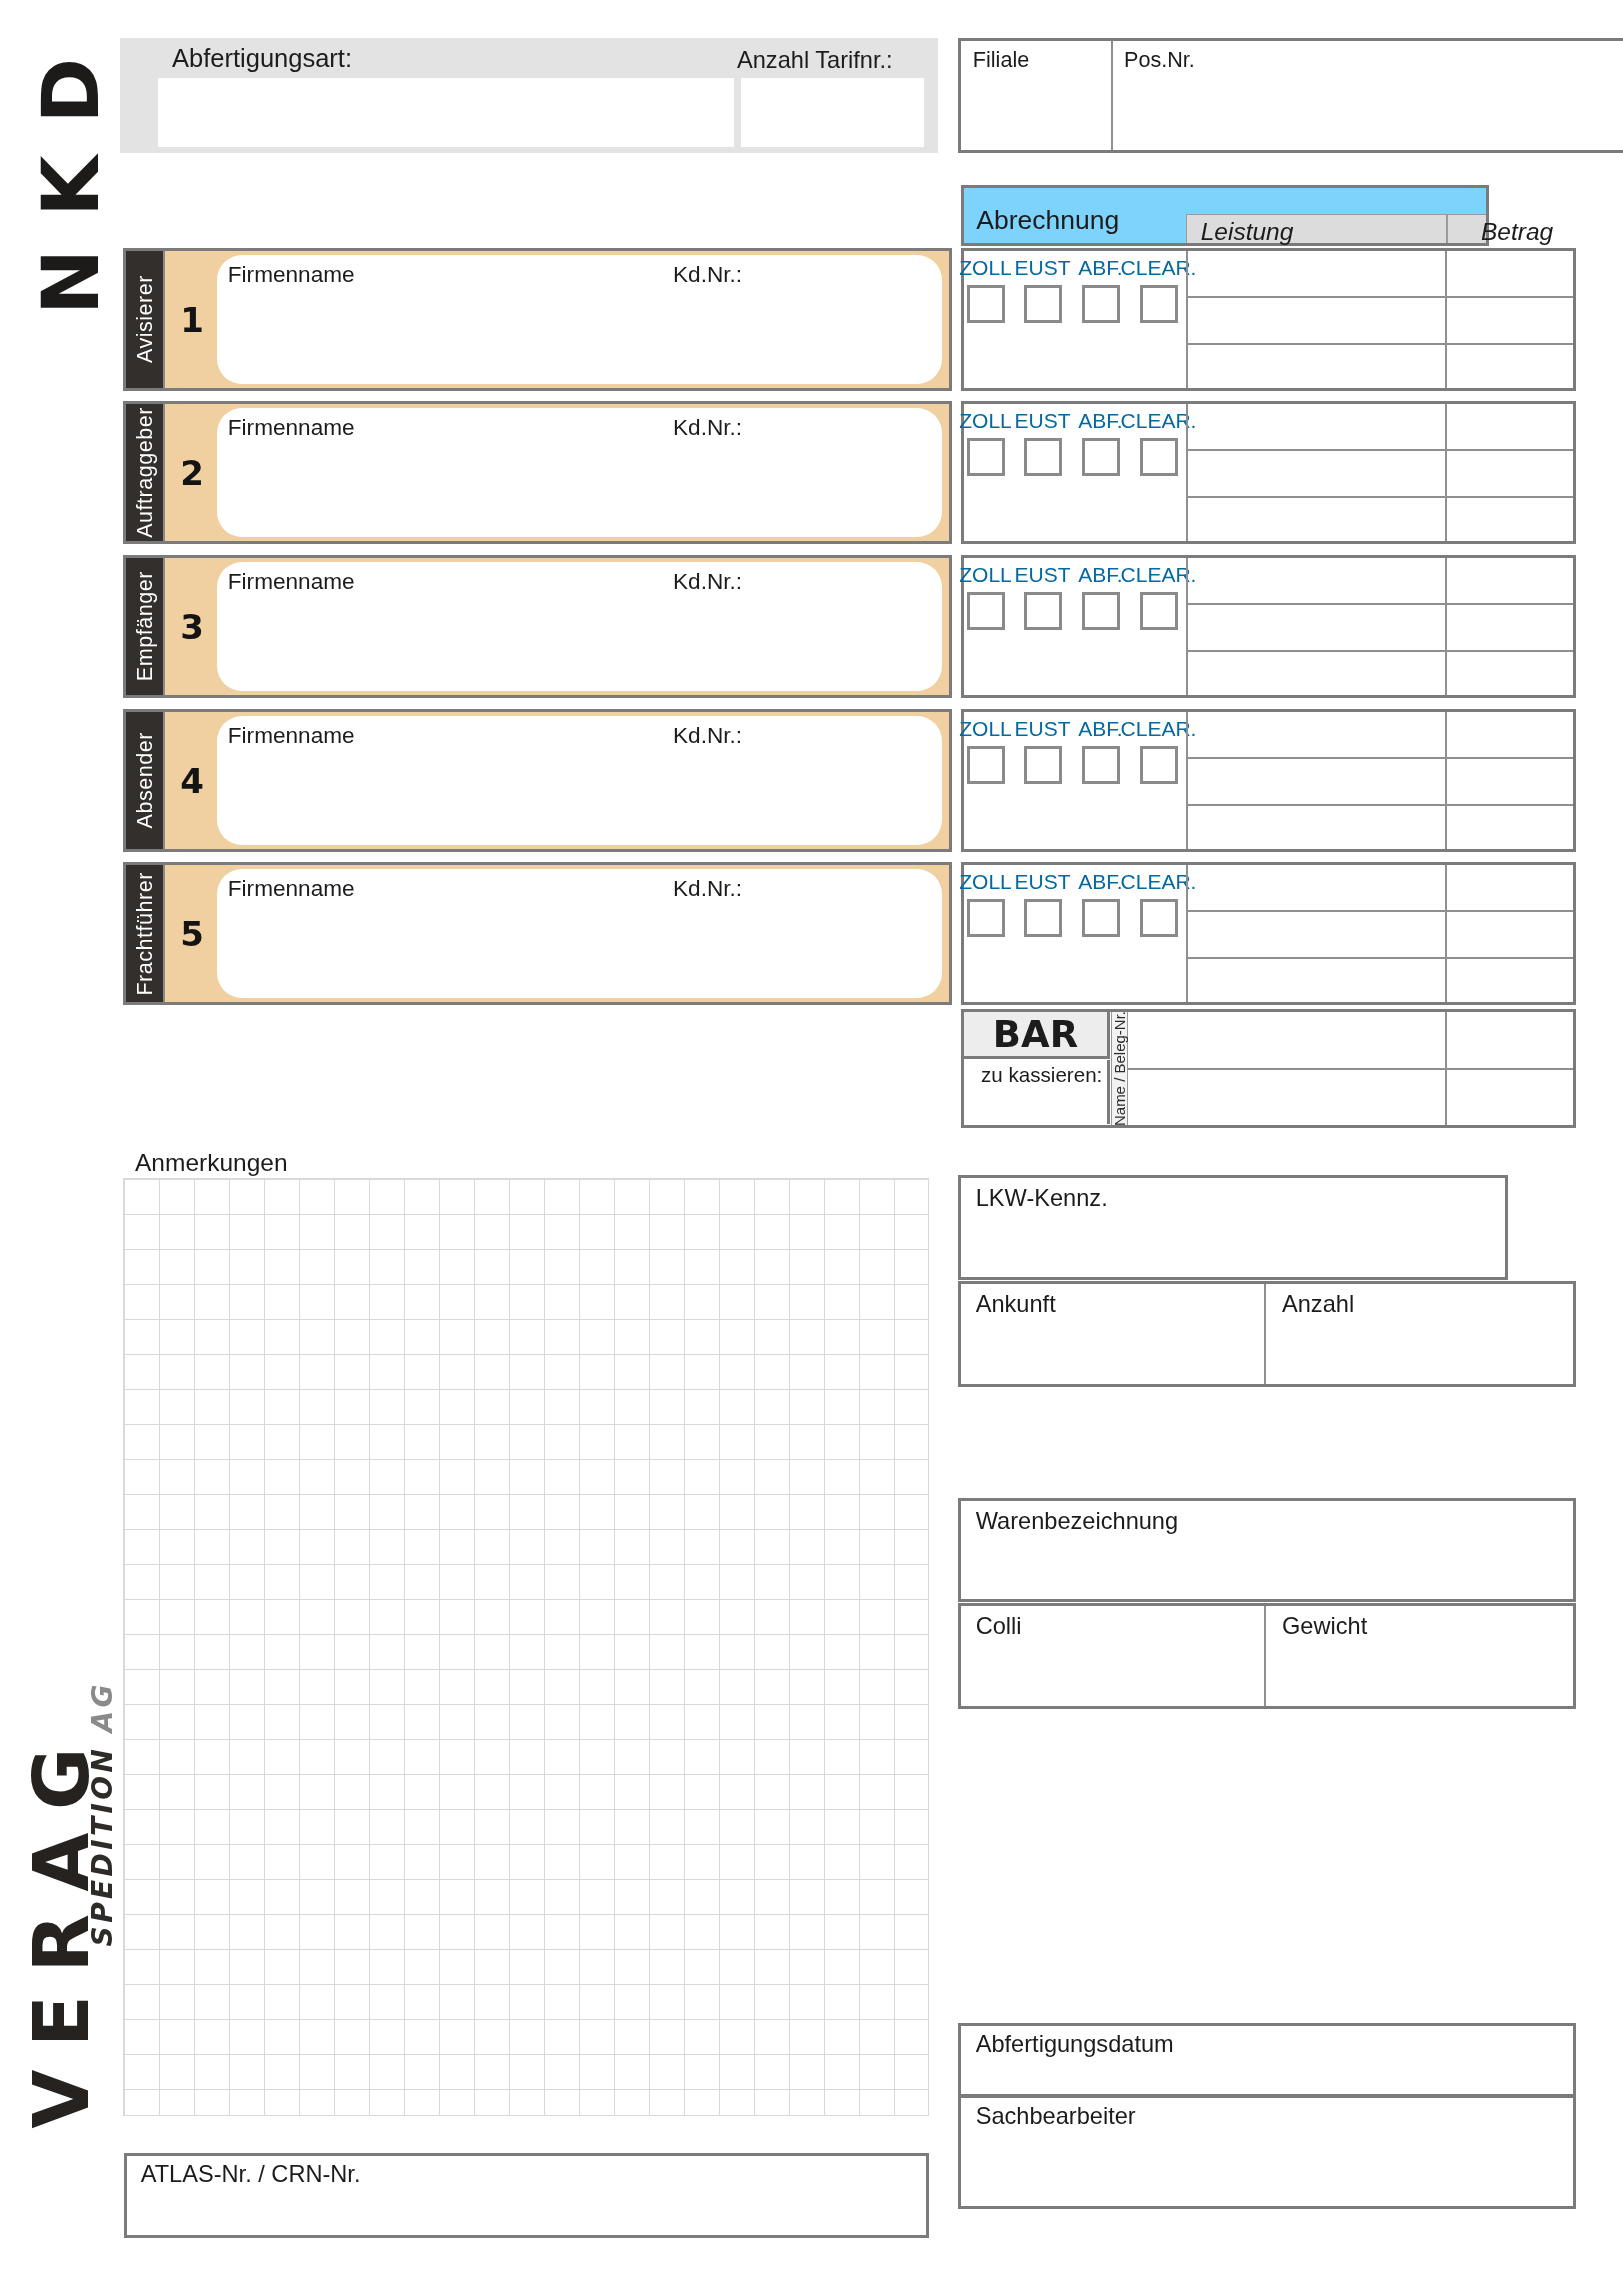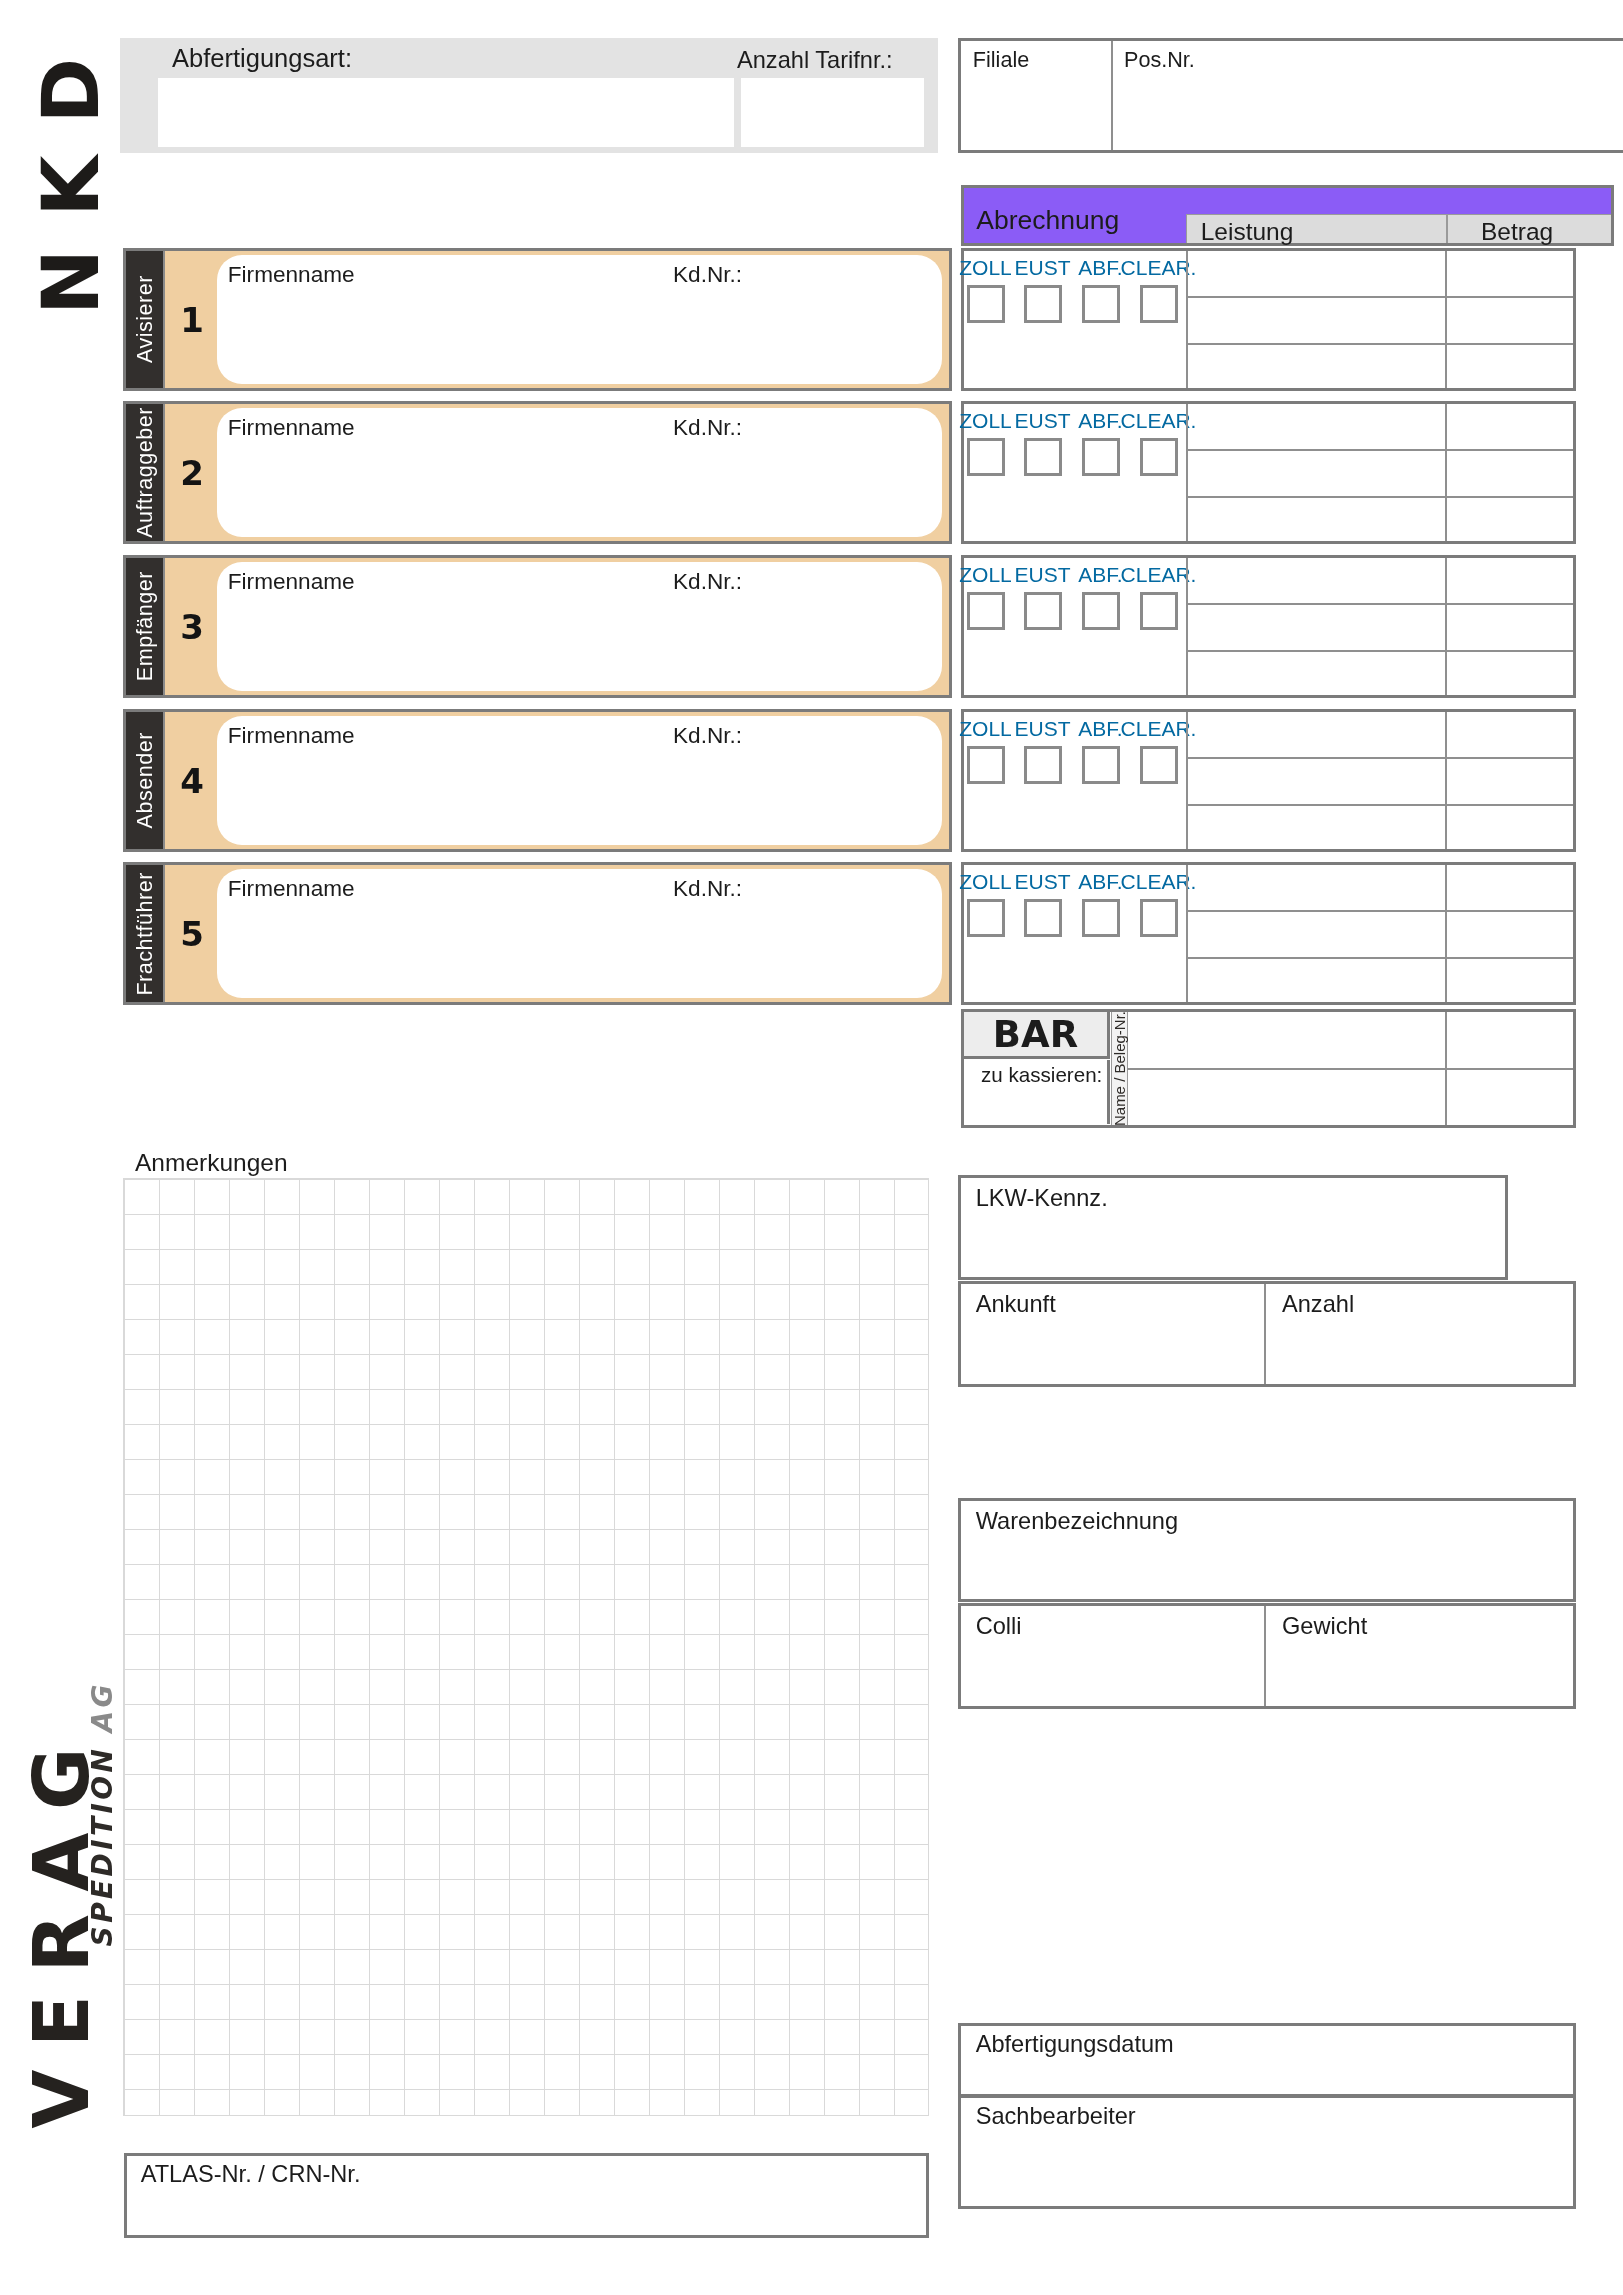--- a/index.html
+++ b/index.html
@@ -25,22 +25,22 @@
   .rowwhite{position:absolute;left:91px;top:3.9px;width:725px;height:129px;background:#fff;border-radius:25px;}
 
   
   .sec{position:absolute;left:961px;width:615px;height:143px;border:3.4px solid #7b7b7b;box-sizing:border-box;background:#fff;}
   .cbg{position:absolute;top:4.9px;width:43px;display:flex;flex-direction:column;align-items:center;gap:4.9px;}
   .cbl{font-size:21px;color:#0369a1;white-space:nowrap;}
   .cbs{width:38px;height:38px;border:3.4px solid #8a8a8a;box-sizing:border-box;background:#fff;}
   .cellarea{position:absolute;top:0;bottom:0;}
 
   
-  .abr-head{position:absolute;left:961px;top:185px;width:653px;height:61px;border:3.4px solid #7b7b7b;box-sizing:border-box;background:#8b5cf6;}
-  .abr-bar{position:absolute;left:222px;top:25.5px;right:0;bottom:0;background:#dcdcdc;border-top:1.5px solid #9a9a9a;border-left:1.5px solid #9a9a9a;}
+  .abr-head{position:absolute;left:961px;top:185px;width:528px;height:61px;border:3.4px solid #7b7b7b;box-sizing:border-box;background:#7dd3fc;}
+  .abr-bar{position:absolute;left:222px;top:25.5px;right:0;bottom:0;background:#dcdcdc;border-top:1.5px solid #9a9a9a;border-left:1.5px solid #9a9a9a;font-style:italic;}
 
   
   .barbox{position:absolute;left:961px;top:1009px;width:615px;height:119px;border:3.4px solid #7b7b7b;box-sizing:border-box;background:#fff;}
   .bargray{position:absolute;left:0;top:0;width:143px;height:44px;background:#ededed;border-right:3.4px solid #7b7b7b;border-bottom:3.4px solid #7b7b7b;}
   .barzu{position:absolute;left:0;top:48px;width:143px;height:64px;background:#fff;border-right:3.4px solid #7b7b7b;}
   .barstrip{position:absolute;left:147px;top:0;bottom:0;width:16.7px;background:#f2f2f2;border-left:1.5px solid #9a9a9a;border-right:1.5px solid #9a9a9a;box-sizing:border-box;display:flex;align-items:center;justify-content:center;}
 
   
   .grid{position:absolute;left:123px;top:1178px;width:806px;height:938px;box-sizing:border-box;border:1.5px solid #d9d9d9;
     background-image:linear-gradient(to right,#d9d9d9 1.5px,transparent 1.5px),linear-gradient(to bottom,#d9d9d9 1.5px,transparent 1.5px);

